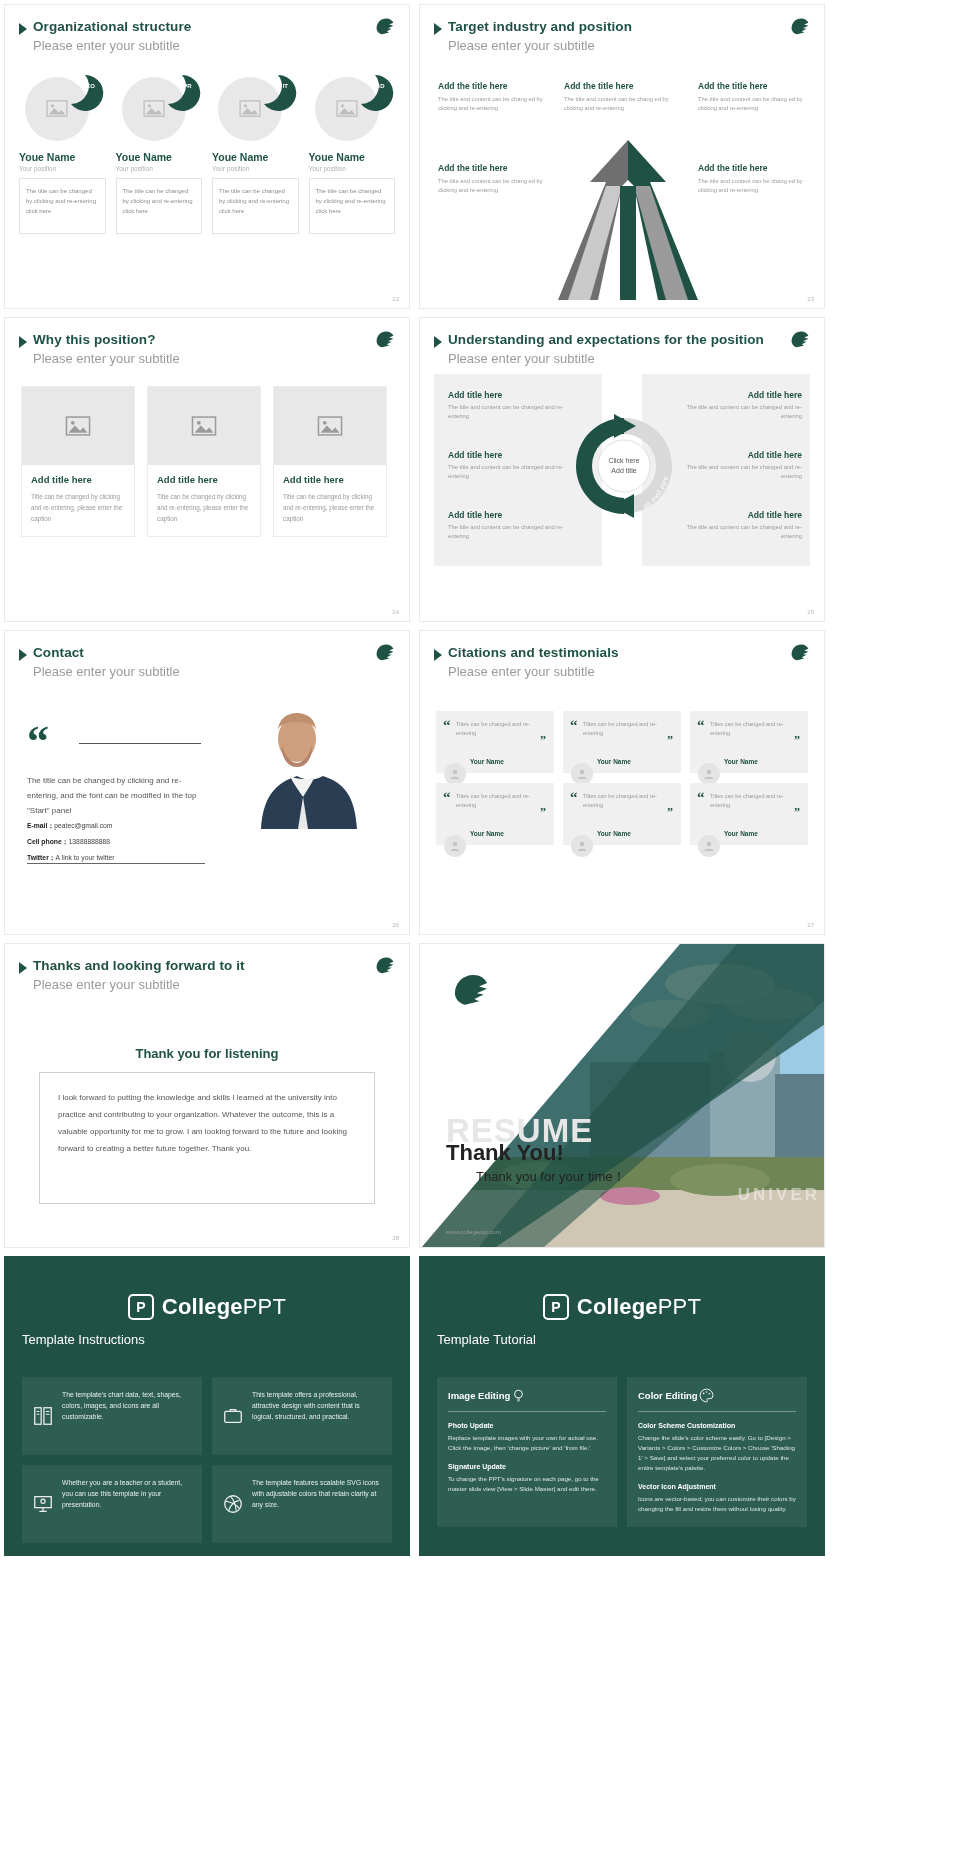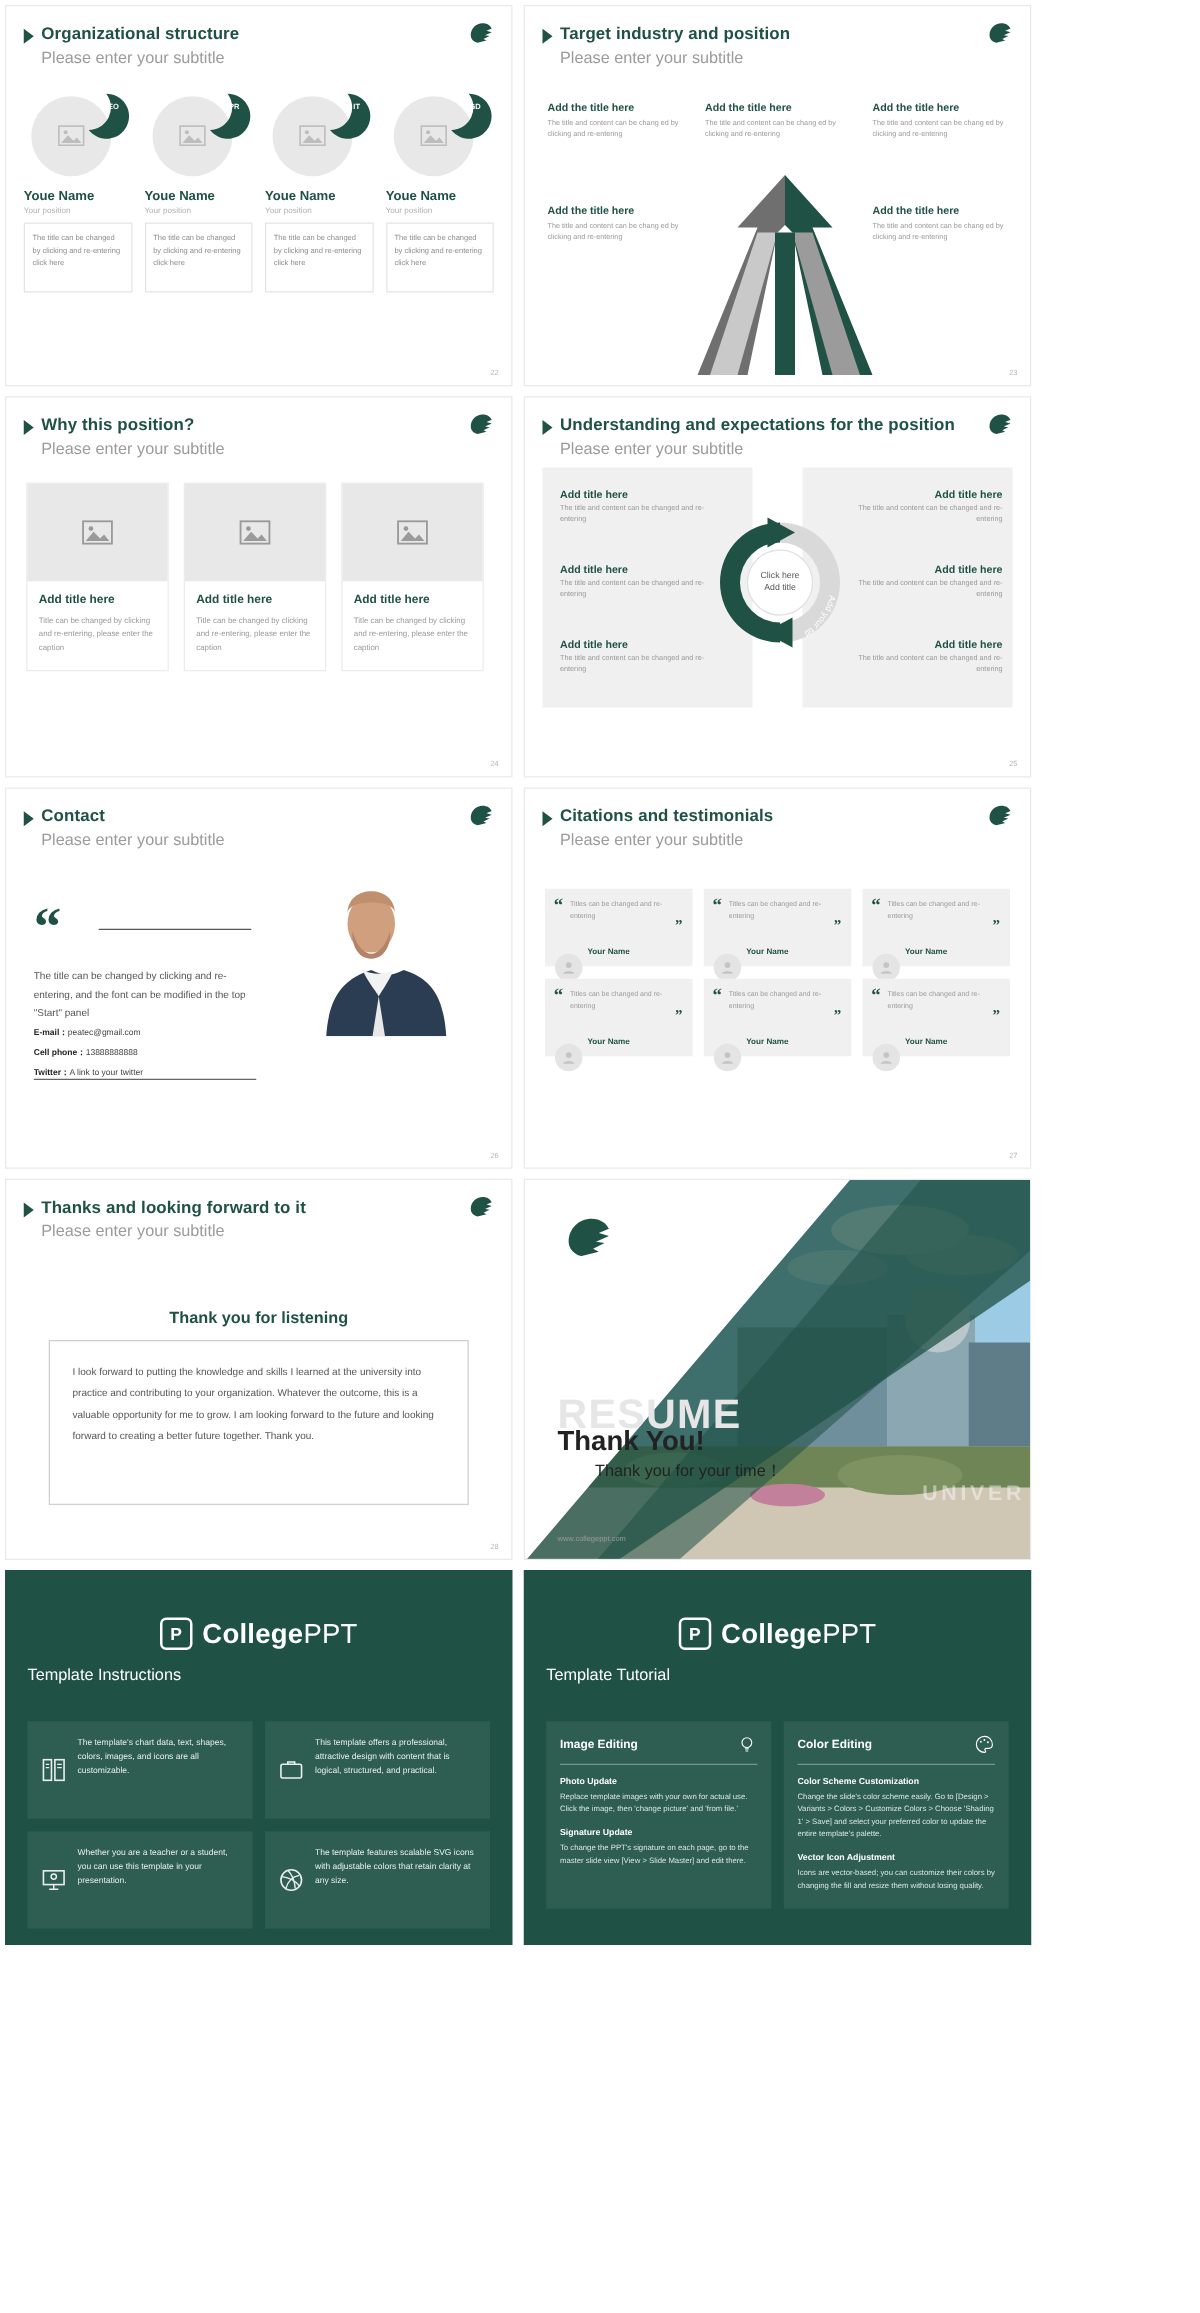--- a/index.html
+++ b/index.html
@@ -178,21 +178,21 @@
   .brand-txt { font-size: 22px; font-weight: bold; letter-spacing: .2px; }
   .brand-txt .thin { font-weight: normal; }
   .dark-sub { text-align: left; font-size: 13px; margin-top: 12px; font-weight: normal; }
   .dark-grid { display: grid; grid-template-columns: 1fr 1fr; gap: 10px; margin-top: 30px; }
   .dcard { background: rgba(255,255,255,.07); padding: 12px 10px; min-height: 78px; display: flex; gap: 8px; }
   .dcard-ic { width: 22px; flex: 0 0 22px; opacity: .9; }
   .dcard-tx { font-size: 6.8px; line-height: 11px; color: #e8efed; }
 
   .tut-grid { display: grid; grid-template-columns: 1fr 1fr; gap: 10px; margin-top: 30px; }
   .tcard { background: rgba(255,255,255,.07); padding: 10px 11px; min-height: 150px; }
-  .tcard-head { display: flex; align-items: center; justify-content: space-between;
+  .tcard-head { display: flex; align-items: center; 
     border-bottom: 1px solid rgba(255,255,255,.35); padding-bottom: 7px; }
   .tcard-title { font-size: 9.5px; font-weight: bold; }
   .tsec { margin-top: 10px; }
   .tsec-t { font-size: 7px; font-weight: bold; margin-bottom: 4px; }
   .tsec-b { font-size: 6.2px; line-height: 10px; color: #dbe6e3; }
 
   .footer-wrap { display: grid; grid-template-columns: 406px 406px; gap: 9px; padding: 8px 0 6px 4px; }
   svg { display: block; }
 </style>
 </head>

